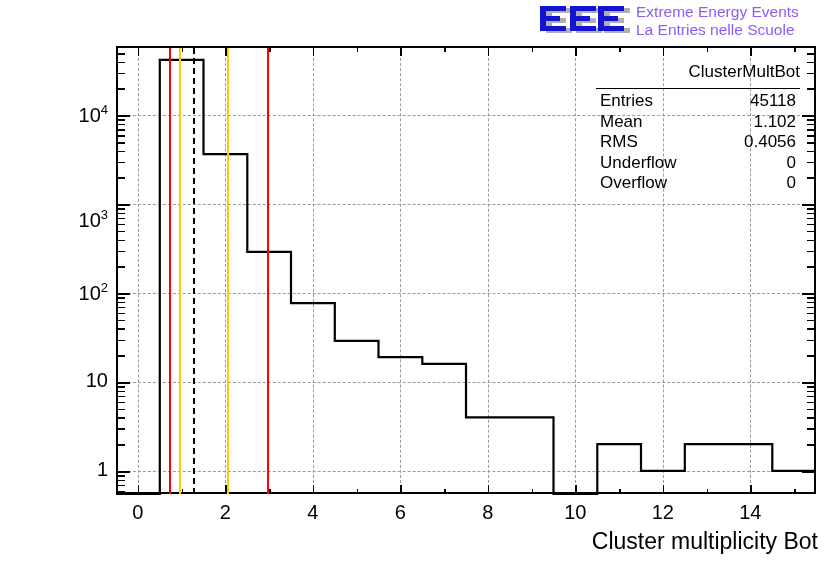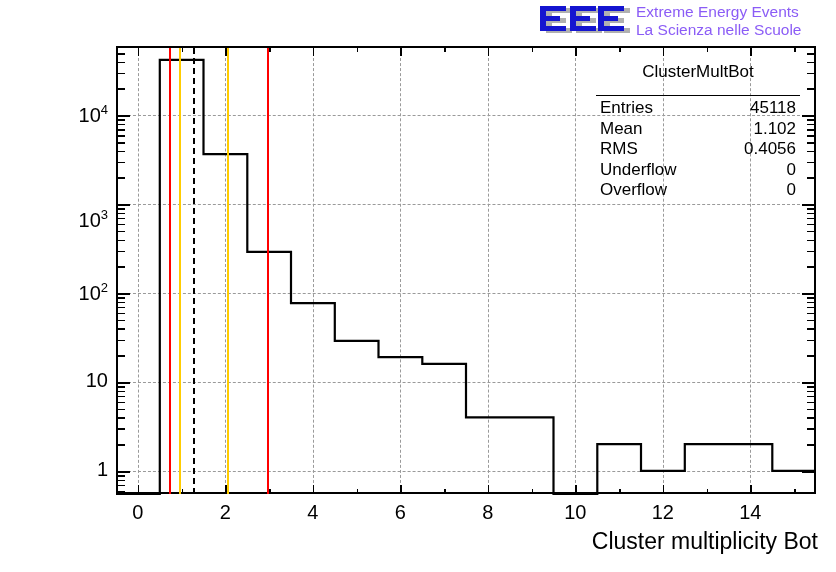--- a/index.html
+++ b/index.html
@@ -39,21 +39,21 @@
   .axis-title{
     position:absolute;right:18px;top:528px;font-size:23px;color:#000;white-space:nowrap;
   }
 
   
   .stats{
     position:absolute;left:596px;top:62px;width:204px;height:126px;
     font-size:17px;color:#000;
   }
   .stats .sname{
-    text-align:center;border-bottom:1.5px solid #000;padding-bottom:13px;margin-bottom:2px;
+    text-align:right;border-bottom:1.5px solid #000;padding-bottom:6px;margin-bottom:2px;
   }
   .srow{display:flex;justify-content:space-between;line-height:20.5px;padding:0 4px;}
   .srow .k{text-align:left;}
   .srow .v{text-align:center;padding-left:12px;}
 
   .vline{position:absolute;width:0;}
   .hist{position:absolute;left:0;top:0;pointer-events:none;}
 </style>
 </head>
 <body>
@@ -87,21 +87,21 @@
           <rect x="32" y="21" width="26" height="5"></rect>
           <rect x="32" y="1" width="6" height="25"></rect>
         <rect x="60" y="1" width="26" height="5"></rect>
           <rect x="60" y="11" width="20" height="5"></rect>
           <rect x="60" y="21" width="26" height="5"></rect>
           <rect x="60" y="1" width="6" height="25"></rect>
       </g>
     </svg>
     <div class="eee-text">
       <div>Extreme Energy Events</div>
-      <div>La Scienza nelle Scuole</div>
+      <div>La Entries nelle Scuole</div>
     </div>
   </div>
 
   <div id="frame" class="frame"></div>
   <div id="decor">
       <div class="gridv" style="left: 137.875px; top: 48px; height: 445px;"></div>
       <div class="gridv" style="left: 225.375px; top: 48px; height: 445px;"></div>
       <div class="gridv" style="left: 312.875px; top: 48px; height: 445px;"></div>
       <div class="gridv" style="left: 400.375px; top: 48px; height: 445px;"></div>
       <div class="gridv" style="left: 487.875px; top: 48px; height: 445px;"></div>

